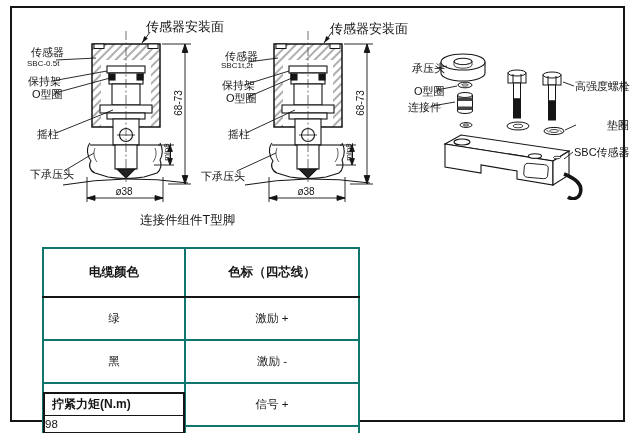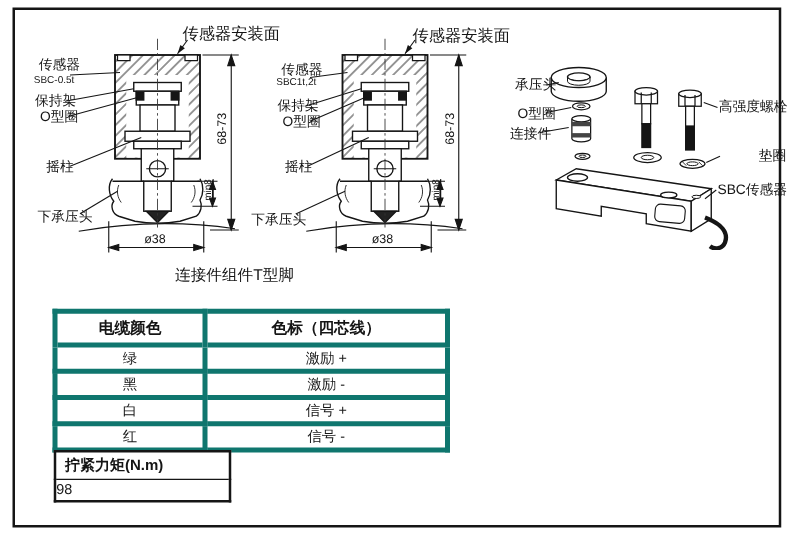--- a/index.html
+++ b/index.html
@@ -10,25 +10,25 @@
   .abs{position:absolute;}
   .lbl{position:absolute;font-size:11px;line-height:1.1;white-space:nowrap;color:#151515;}
   .lbl-sm{font-size:8px;}
   .lbl-top{font-size:13px;}
   .dim{position:absolute;font-size:10px;text-align:center;white-space:nowrap;color:#151515;}
   .rot{transform:rotate(-90deg);}
   .dim-sm{font-size:8px;text-decoration:underline;}
   .caption{position:absolute;left:140px;top:212px;font-size:12.5px;font-weight:normal;white-space:nowrap;}
   table{border-collapse:collapse;table-layout:fixed;position:absolute;background:#fff;}
   .cable-table{left:42px;top:247px;width:318px;border:2px solid #151515;}
-  .cable-table th,.cable-table td{border:4px solid #0f766e;padding:0;}
+  .cable-table th,.cable-table td{border:2px solid #0f766e;padding:12px;}
   .cable-table th{height:23px;font-size:12.5px;font-weight:bold;text-align:center;border-bottom:2px solid #151515;}
   .cable-table td{height:17px;font-size:11.5px;text-align:center;}
   .col-a{width:116px;}
-  .torque-table{left:43px;top:360px;width:142px;border:2px solid #151515;}
+  .torque-table{left:43px;top:392px;width:142px;border:2px solid #151515;}
   .torque-table th{font-size:12px;font-weight:bold;text-align:left;padding:2px 0 2px 7px;border-bottom:1px solid #151515;height:15px;}
   .torque-table td{font-size:11.5px;text-align:left;height:16px;padding:0;}
 </style>
 </head>
 <body>
 
 <div class="page">
   <div class="frame"></div>
 
   <svg class="abs" style="left:30px;top:14px" width="185" height="200" viewBox="0 0 185 200">

